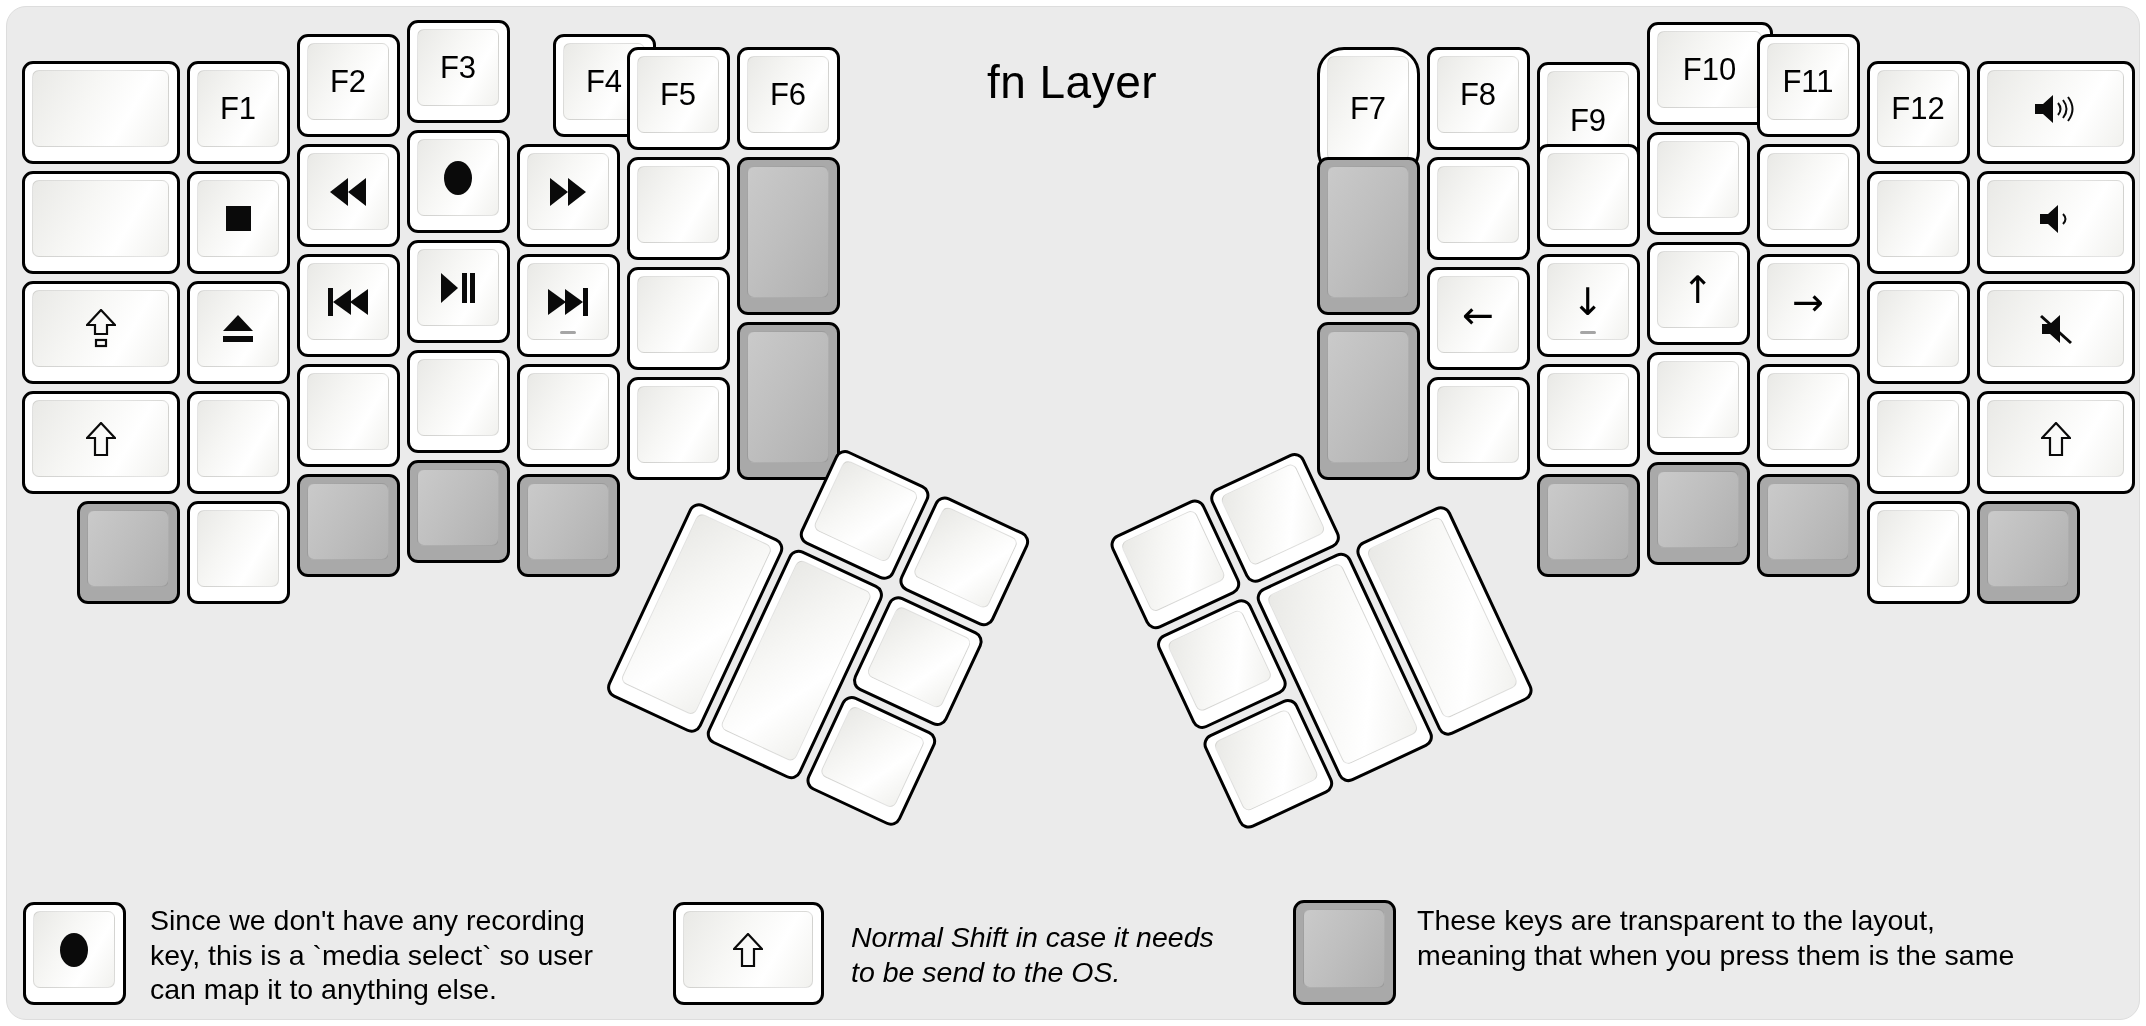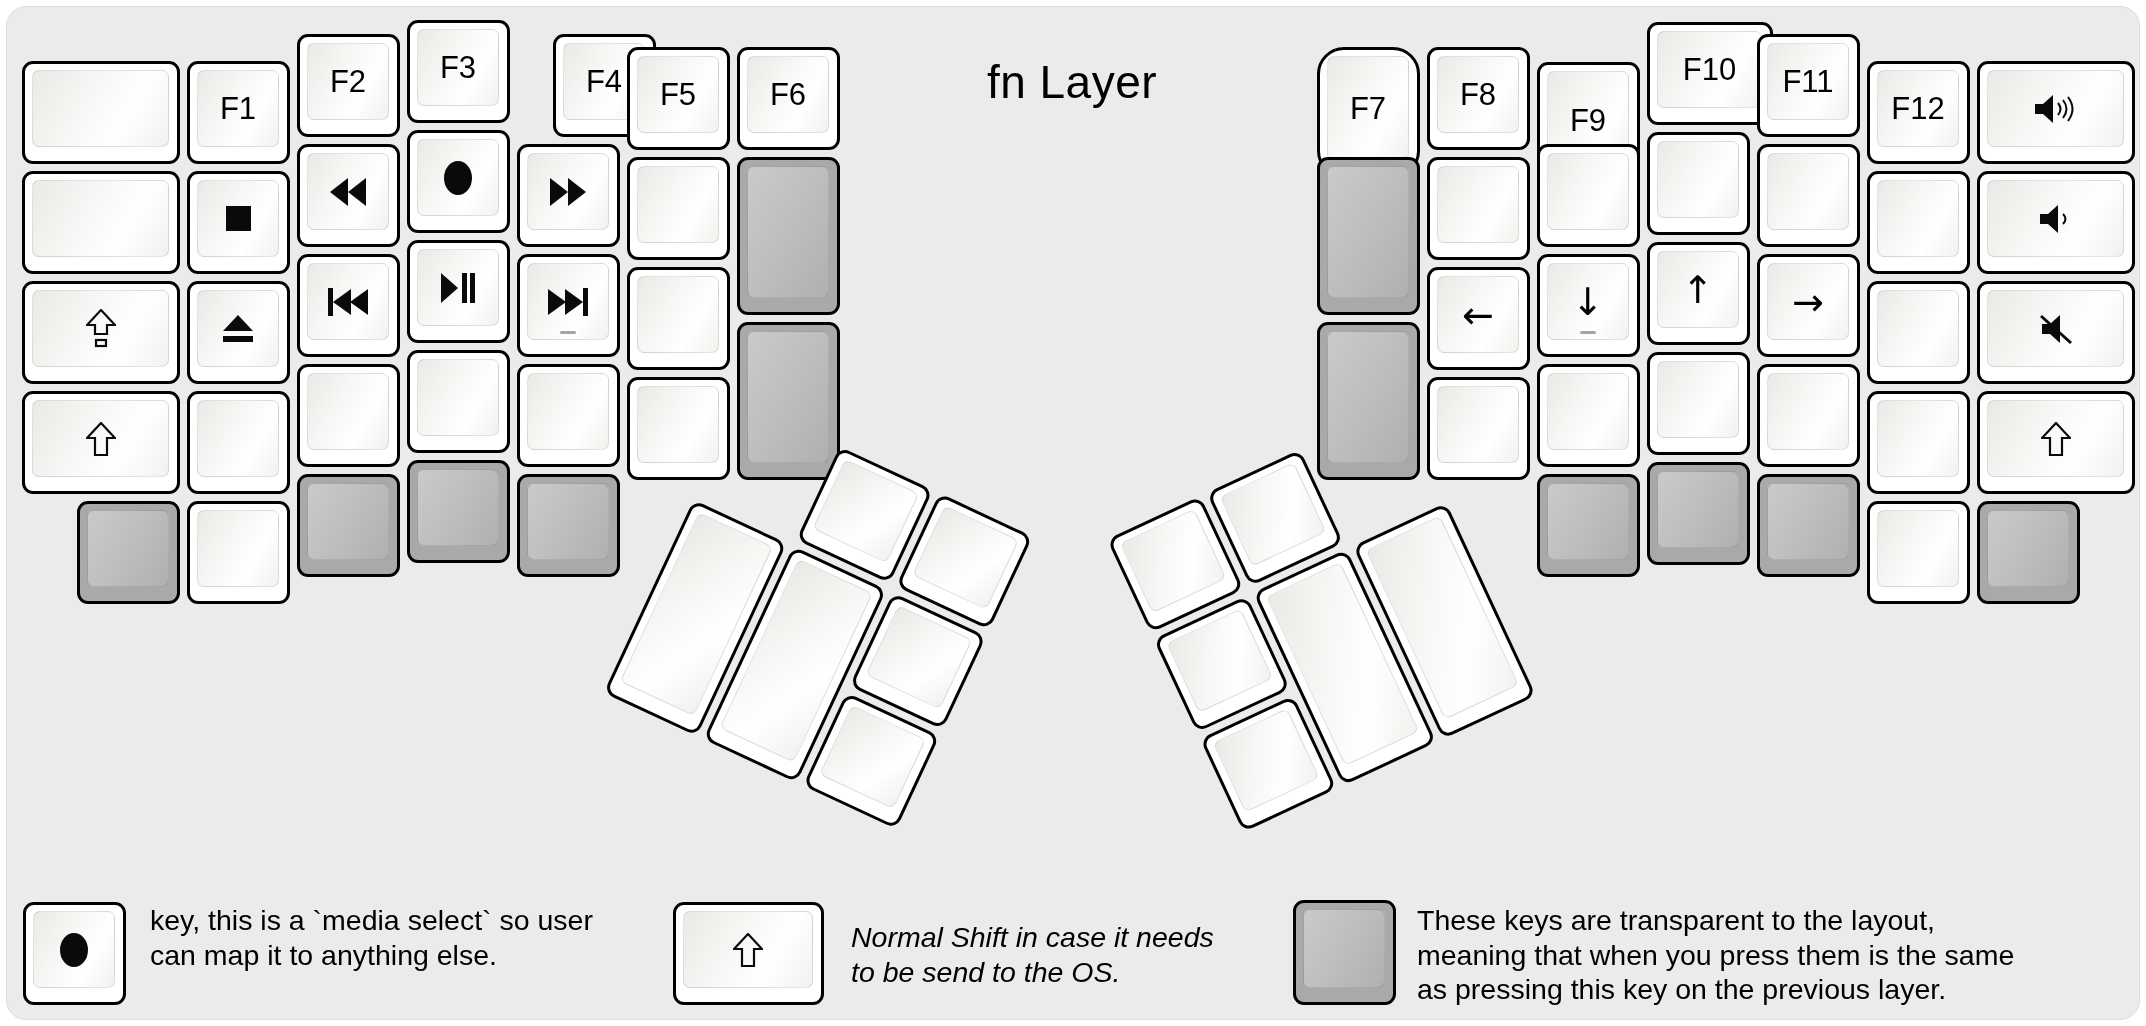--- a/index.html
+++ b/index.html
@@ -404,20 +404,21 @@
       <div class="key" style="left: 23px; top: 902px; width: 103px; height: 103px;">
         <div class="cap">
           <span class="kicon">
             <svg width="32" height="38" viewBox="0 0 32 38">
               <ellipse cx="16" cy="19" rx="14" ry="17" fill="#0a0a0a"></ellipse>
             </svg>
           </span>
         </div>
       </div>
       <div class="legend-text" style="left: 150px; top: 903px;">
+        <div>Since we don't have any recording</div>
         <div>key, this is a `media select` so user</div>
         <div>can map it to anything else.</div>
       </div>
     </div>
     <div>
       <div class="key" style="left: 673px; top: 902px; width: 151px; height: 103px;">
         <div class="cap">
           <span class="kicon">
             <svg width="30" height="34" viewBox="0 0 30 34">
               <path d="M15 1 L29 16 H21 V33 H9 V16 H1 Z" fill="none" stroke="#0a0a0a" stroke-width="2.2"></path>
@@ -430,16 +431,15 @@
         <div>to be send to the OS.</div>
       </div>
     </div>
     <div>
       <div class="key gray" style="left: 1293px; top: 900px; width: 103px; height: 105px;">
         <div class="cap"></div>
       </div>
       <div class="legend-text" style="left: 1417px; top: 903px;">
         <div>These keys are transparent to the layout,</div>
         <div>meaning that when you press them is the same</div>
-        <div>as pressing this key on the previous layer.</div>
       </div>
     </div>
   </div>
 
 </body></html>

